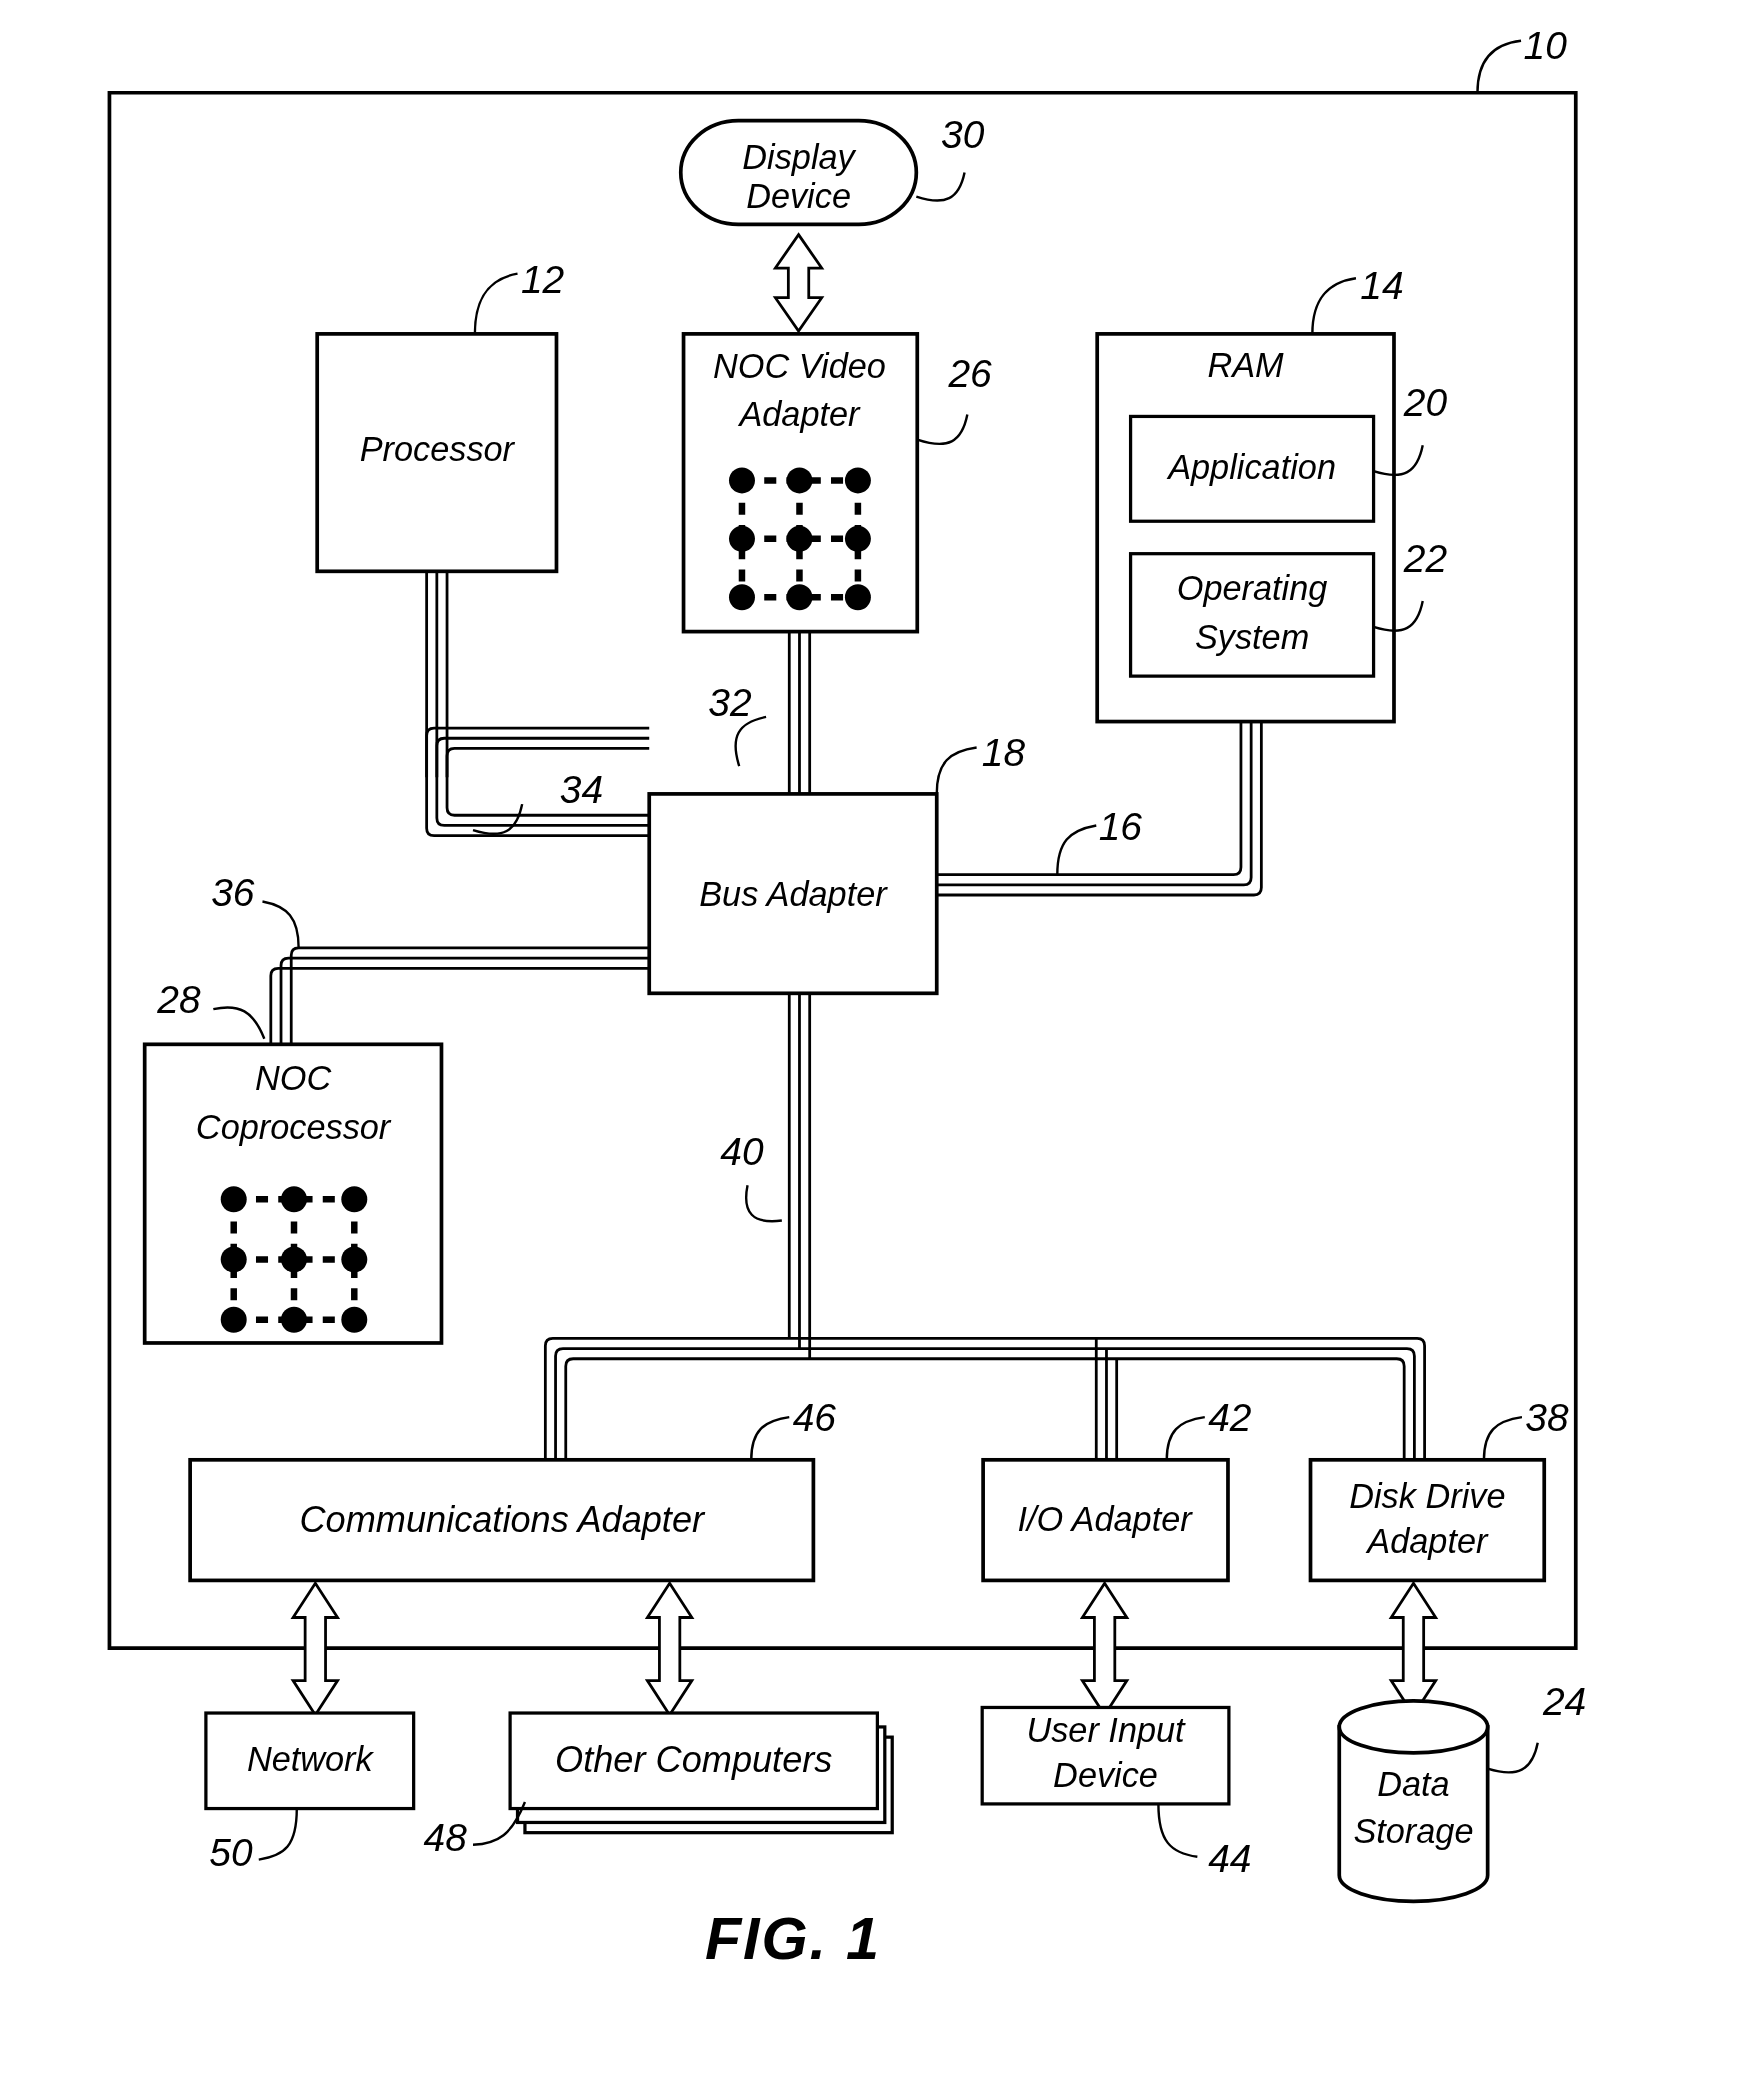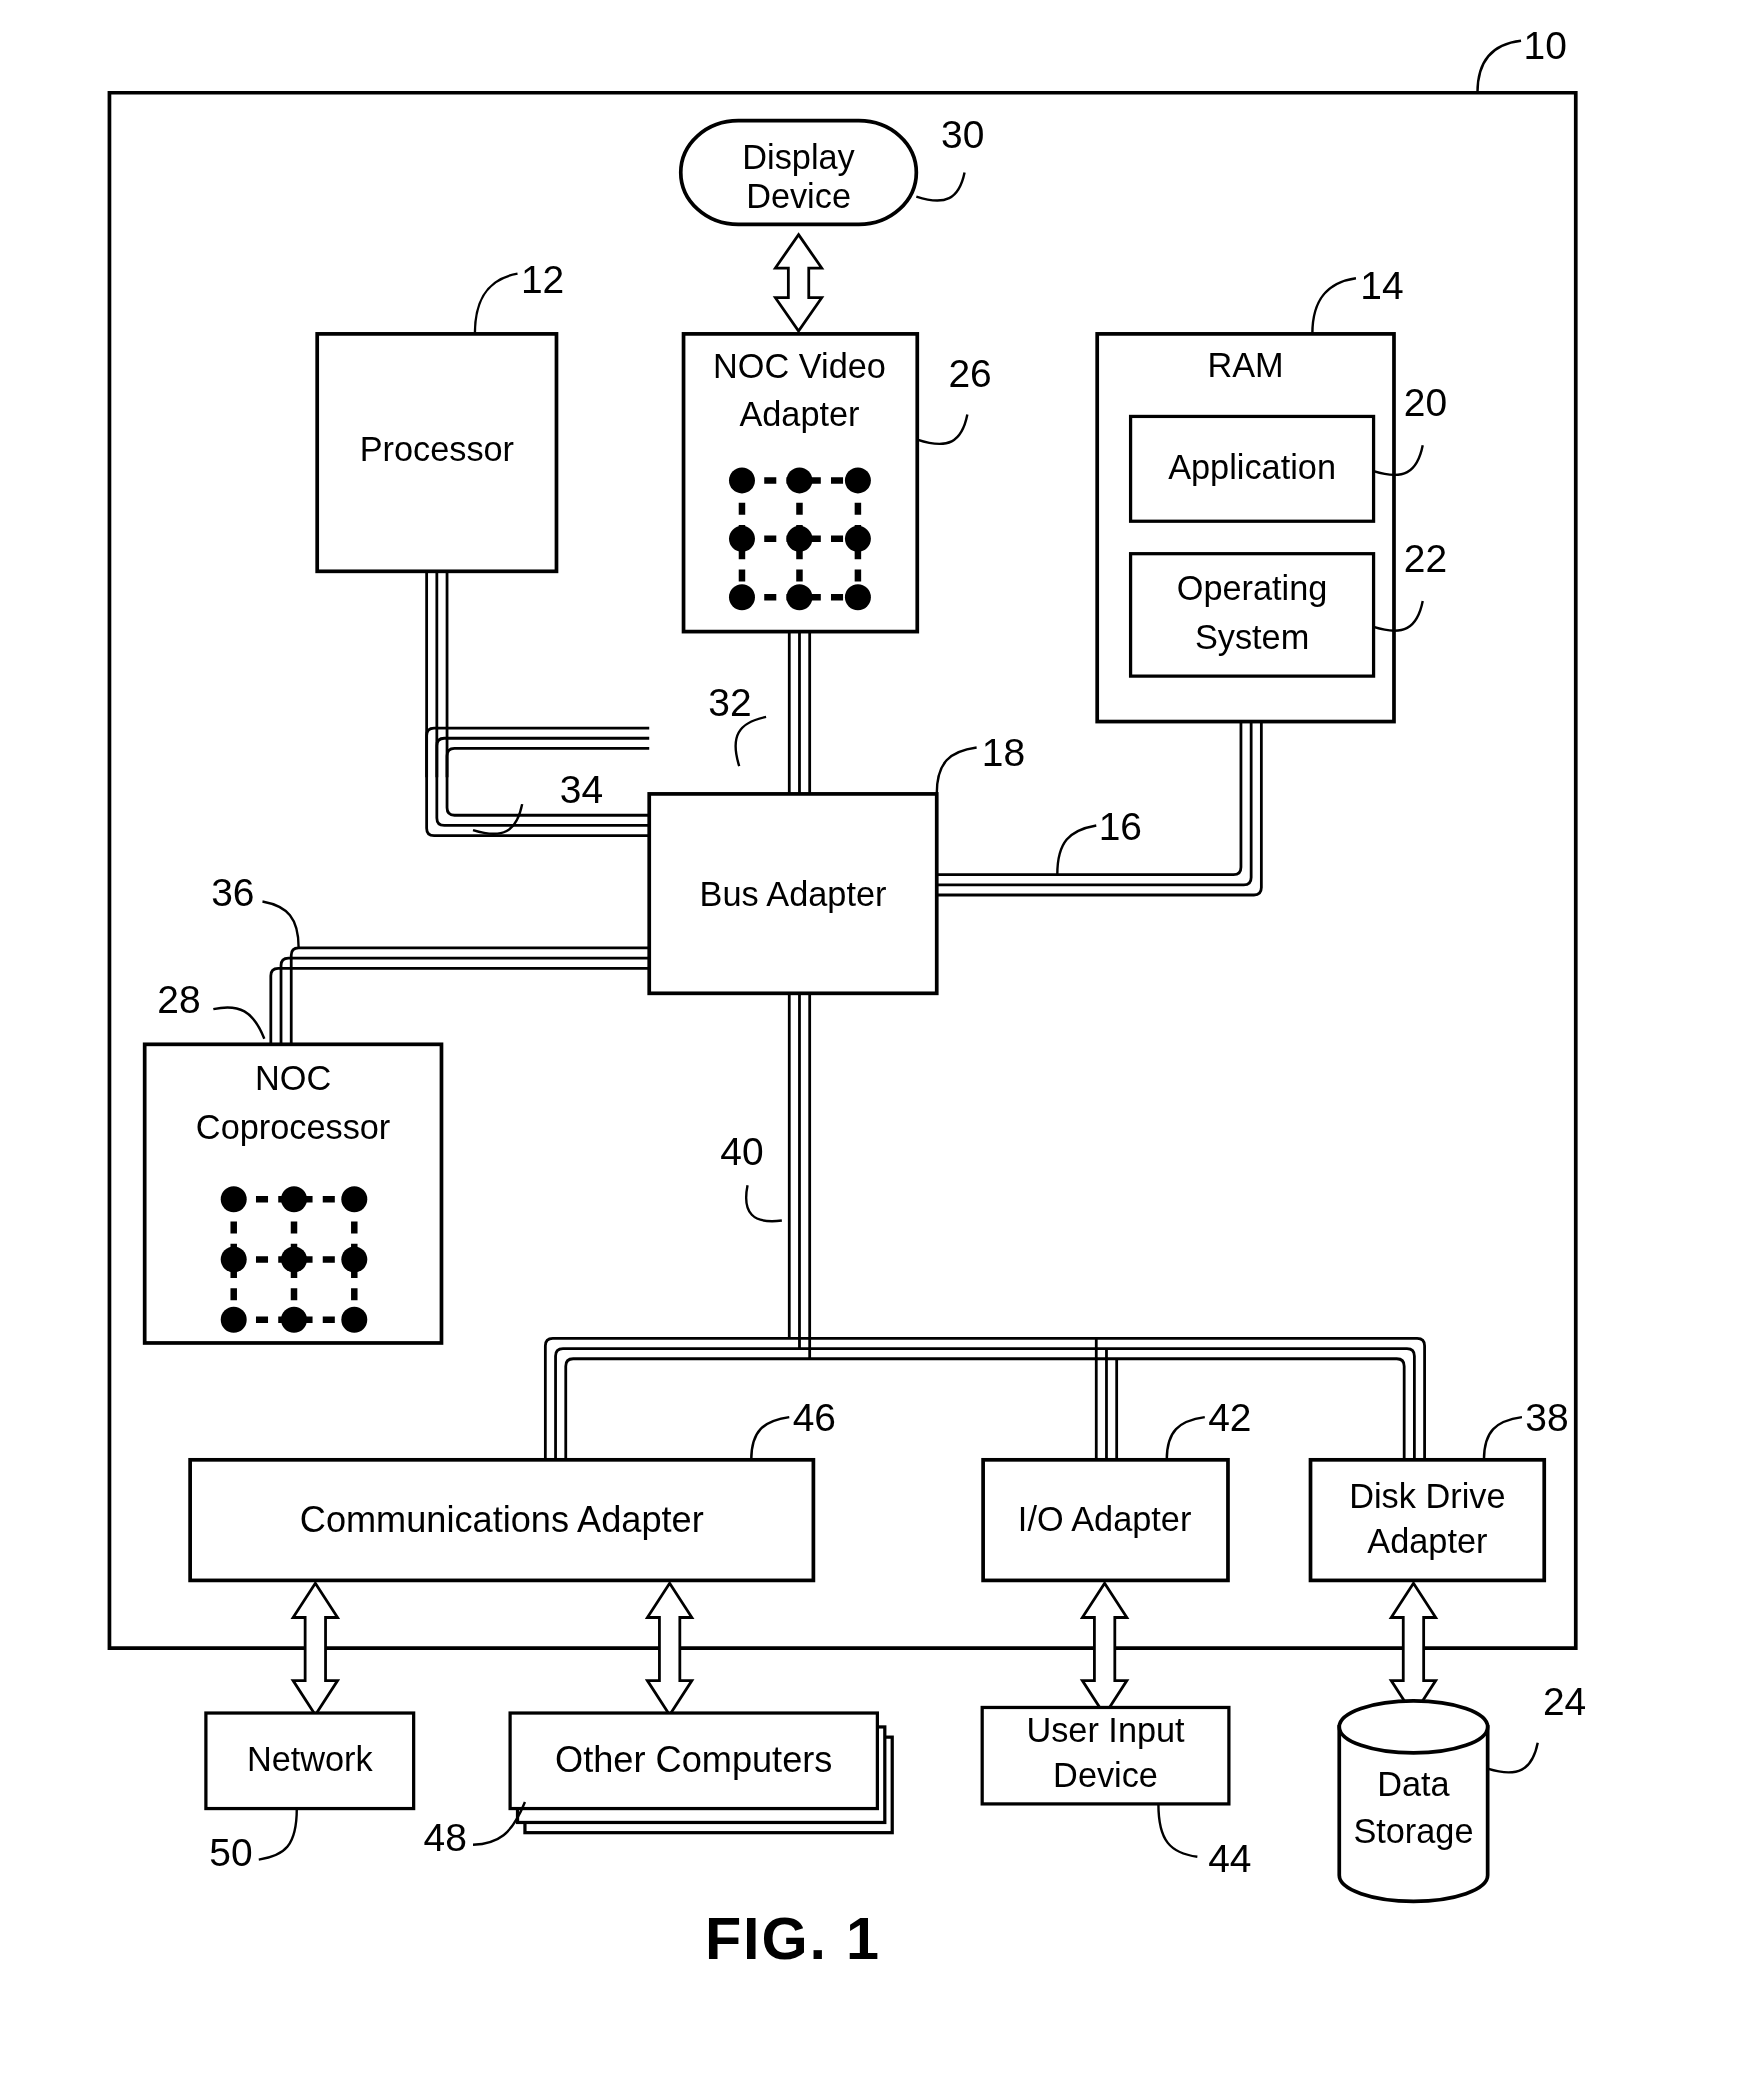--- a/index.html
+++ b/index.html
@@ -10,20 +10,21 @@
   body {
     width: 1739px;
     height: 2097px;
     font-family: "Liberation Sans", sans-serif;
     overflow: hidden;
   }
   #figure-root {
     position: relative;
     width: 1739px;
     height: 2097px;
+    font-style: italic;
   }
   svg#fig {
     display: block;
     width: 1739px;
     height: 2097px;
   }
   .box-stroke {
     fill: #ffffff;
     stroke: #000000;
     stroke-width: 4;

